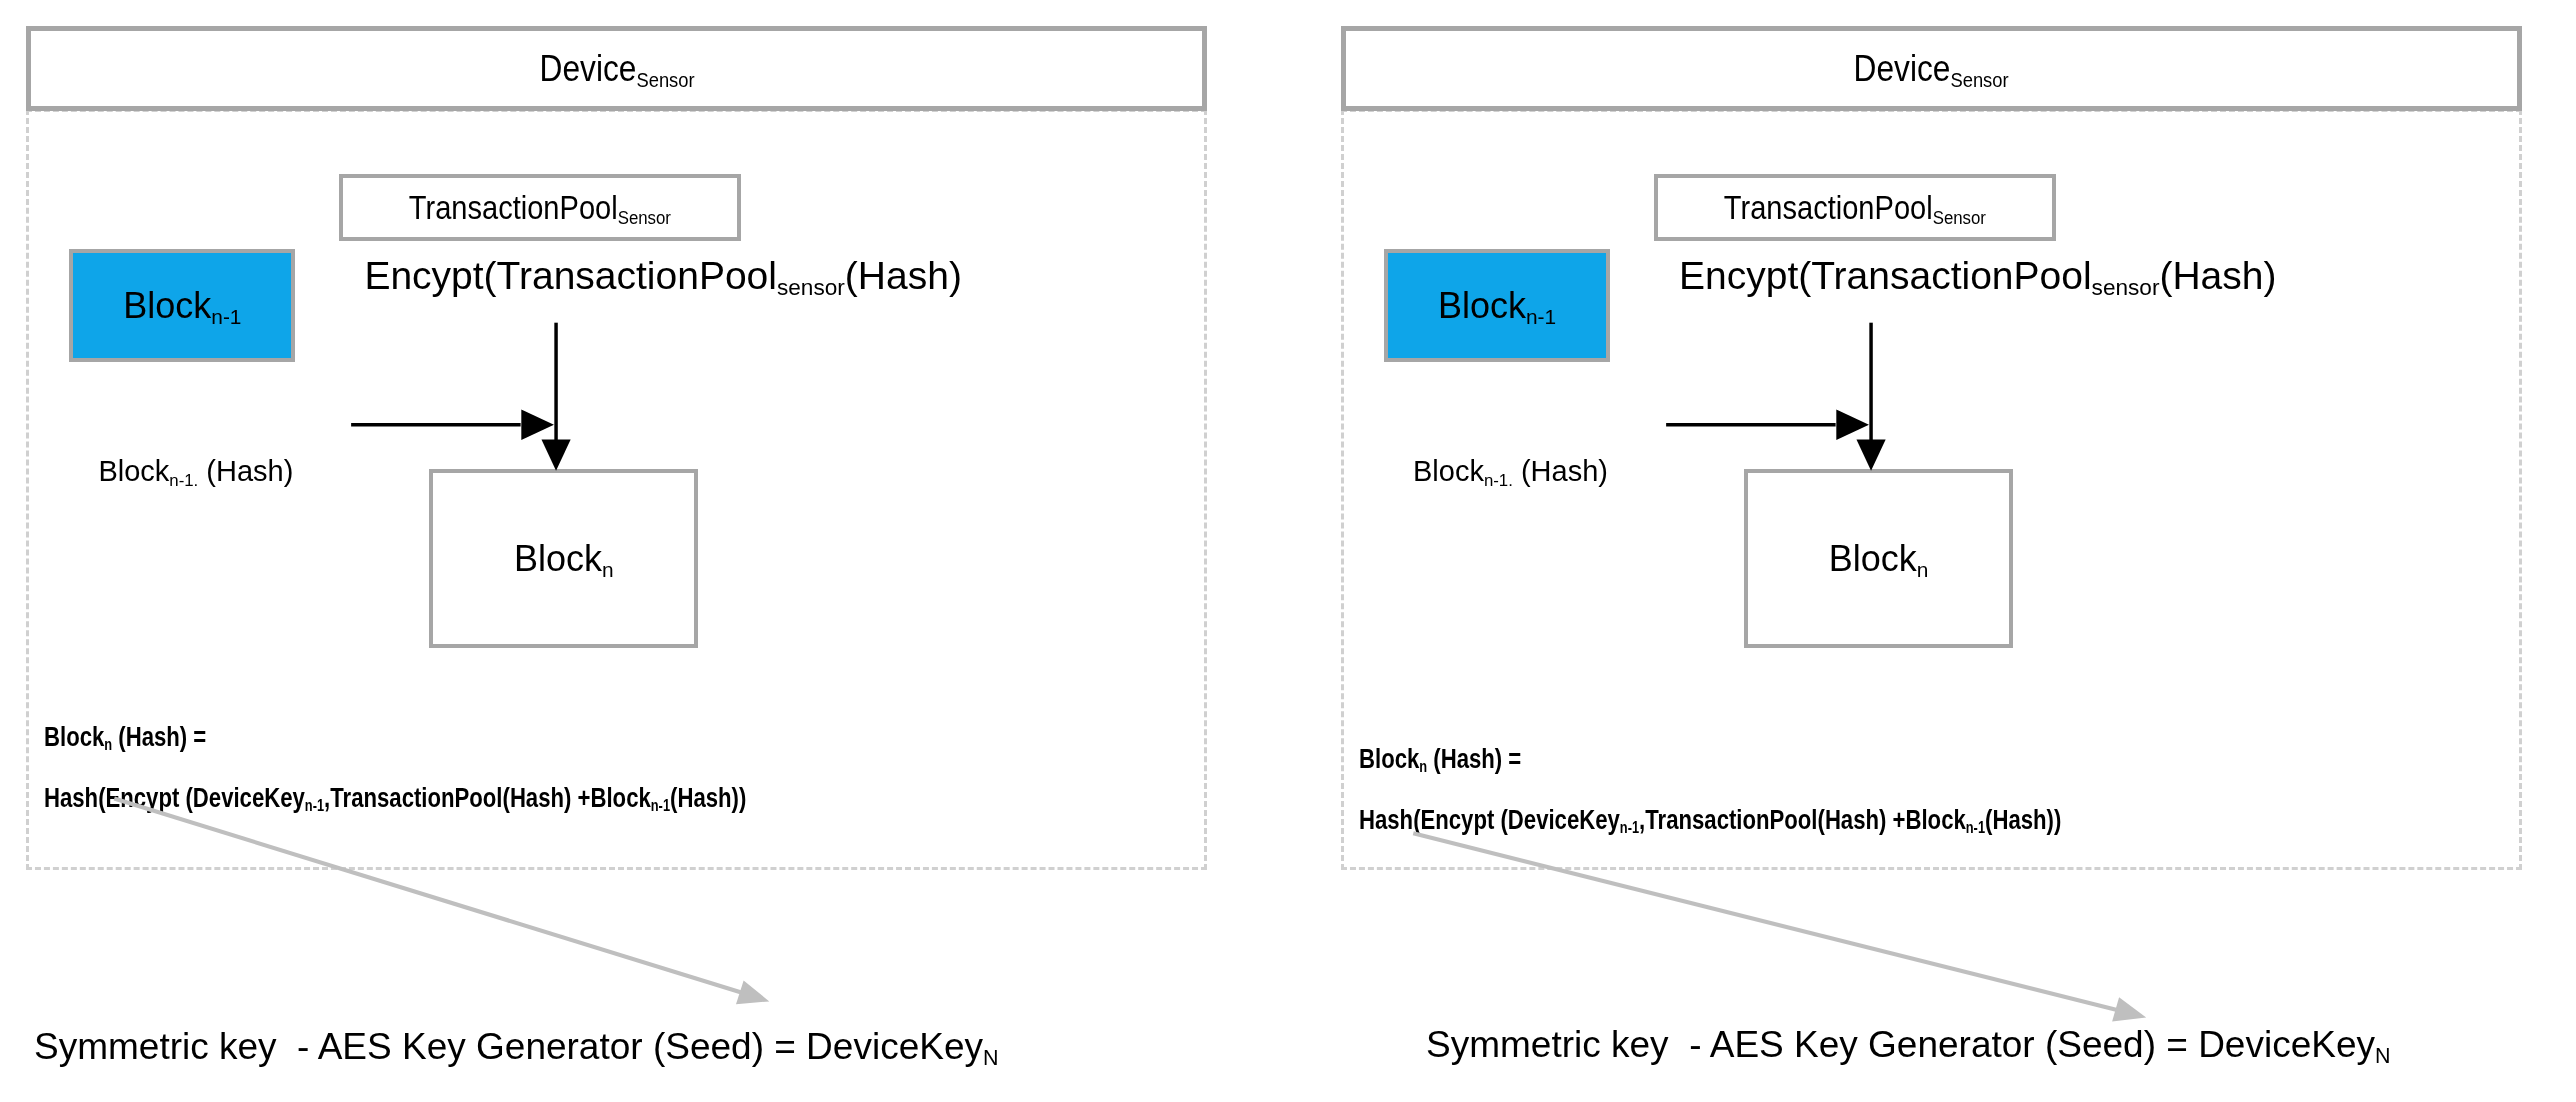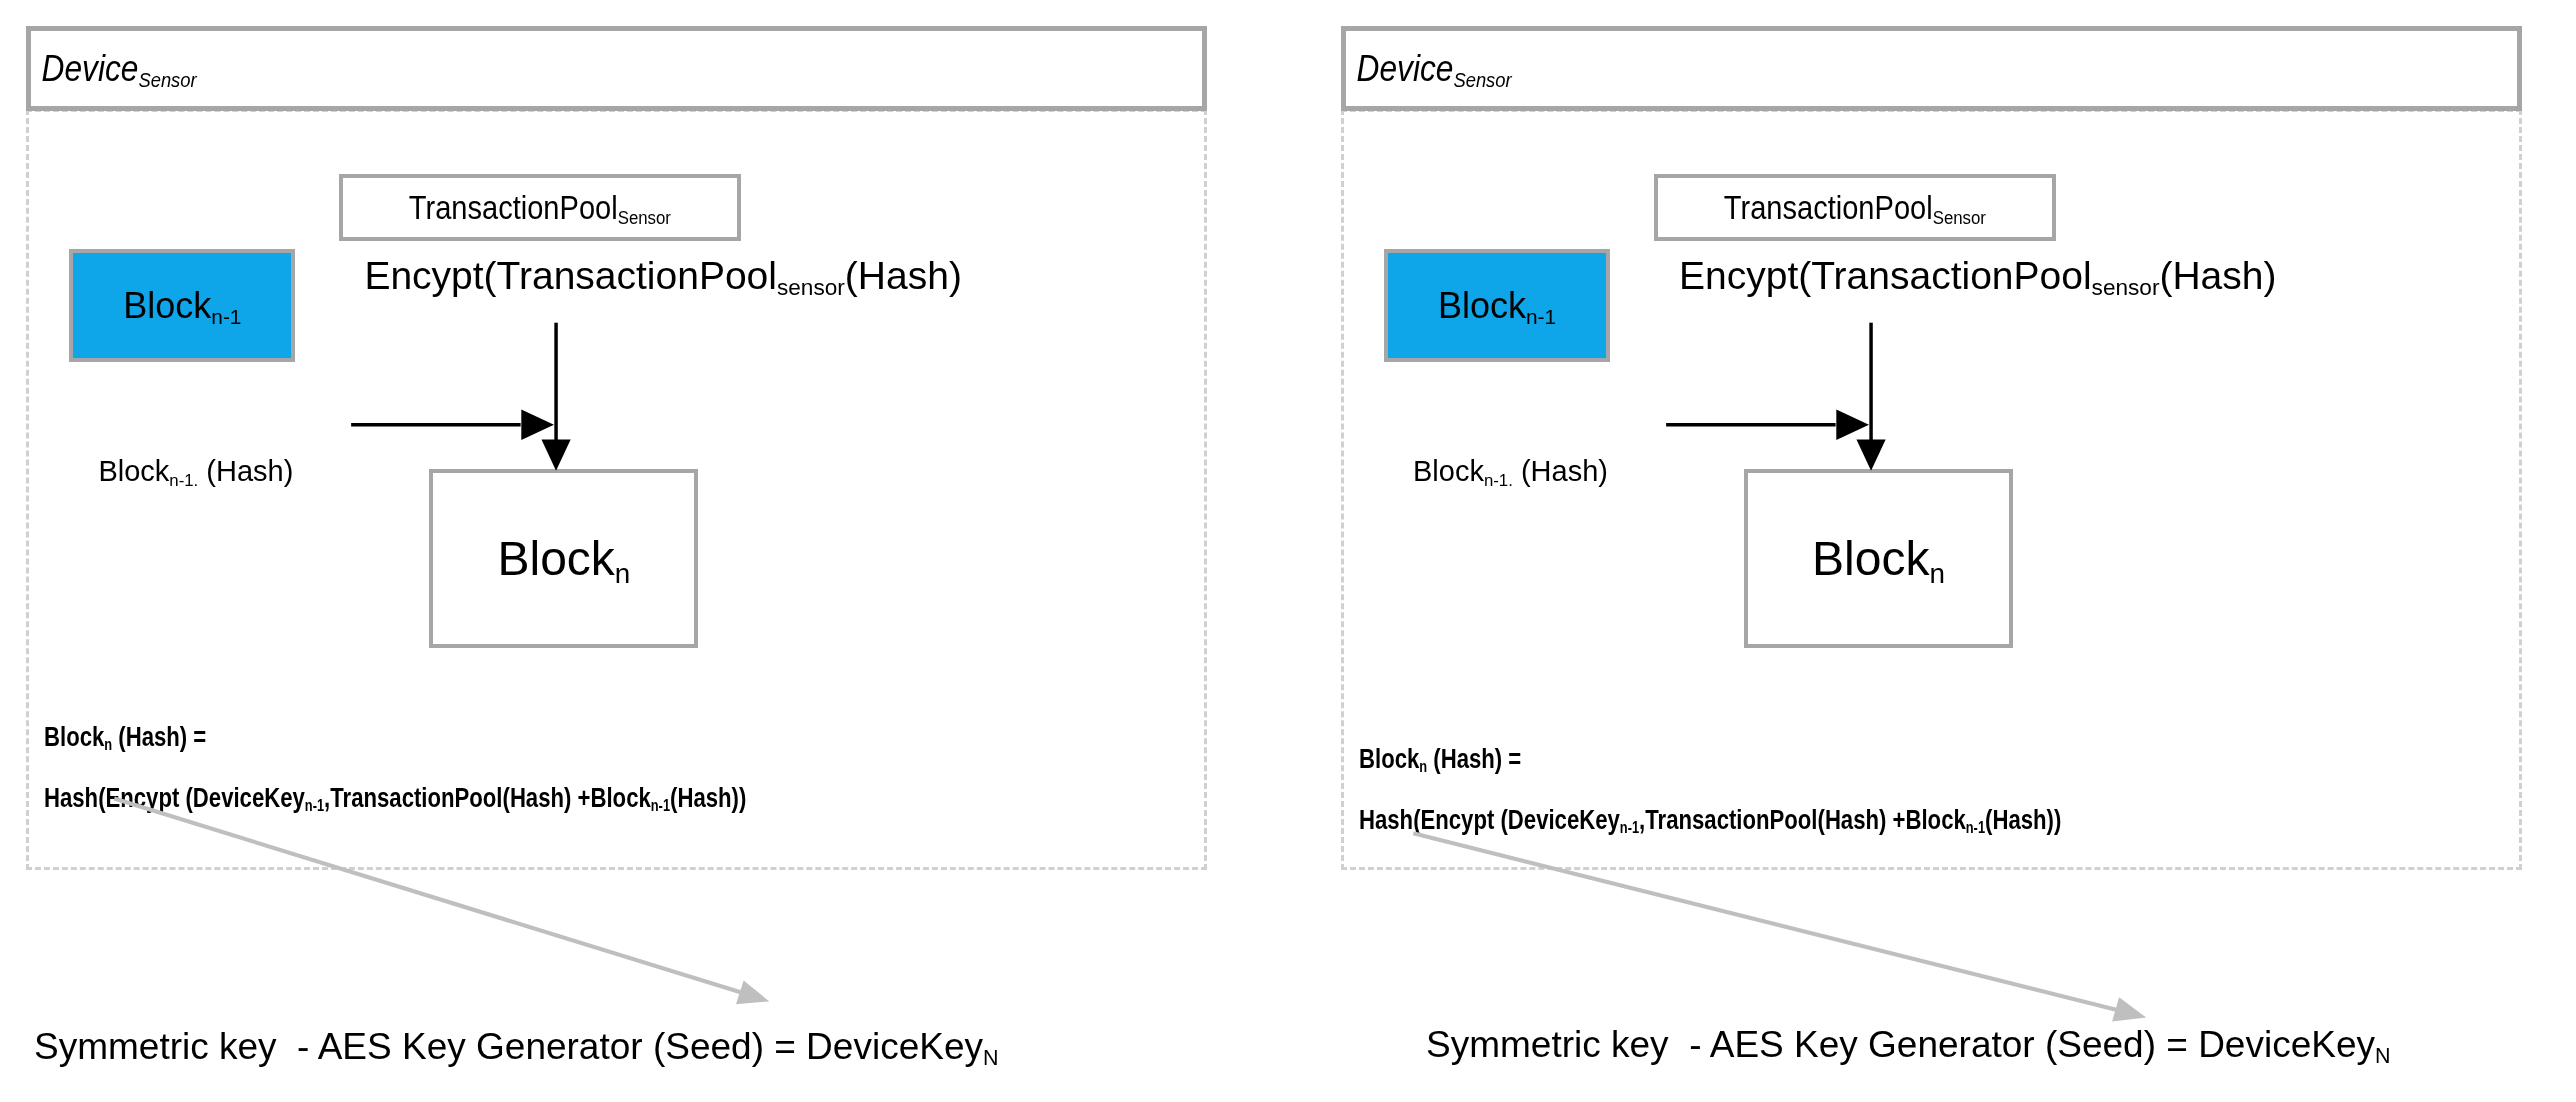--- a/index.html
+++ b/index.html
@@ -10,21 +10,21 @@
     --background:#ffffff;
   }
   html,body{margin:0;padding:0;}
   body{font-family:"Liberation Sans",sans-serif;color:var(--text,#000);}
   .canvas{position:relative;width:2576px;height:1103px;background:var(--background,#fff);overflow:hidden;}
   .panel{position:absolute;top:26.4px;width:1181px;height:1063px;}
   .panel *{box-sizing:border-box;}
 
   .device-box{position:absolute;left:0;top:0;width:1181px;height:85px;
     border:5.6px solid var(--box-border,#a6a6a6);background:#fff;
-    display:flex;align-items:center;z-index:2;font-style:italic;}
+    display:flex;align-items:center;justify-content:center;z-index:2;}
   .device-box .lbl{font-size:36px;}
 
   .dashed-box{position:absolute;left:0;top:83px;width:1181px;height:761px;
     border:3.5px dashed var(--dashed-border,#d0d0d0);z-index:1;}
 
   .tp-box{position:absolute;left:313px;top:113px;width:402px;height:67px;
     border:4.9px solid var(--box-border,#a6a6a6);background:#fff;
     display:flex;align-items:center;justify-content:center;z-index:2;margin-top:35px;}
   .tp-box .lbl{font-size:33px;}
 
@@ -33,21 +33,21 @@
   .block-prev-box{position:absolute;left:43px;top:223px;width:226px;height:113px;
     border:4.2px solid var(--box-border,#a6a6a6);background:#0ea5e9;
     display:flex;align-items:center;justify-content:center;z-index:2;}
   .block-prev-box .lbl{font-size:36px;}
 
   .block-prev-hash{position:absolute;left:72px;top:383px;font-size:29px;white-space:nowrap;z-index:2;margin-top:46px;}
 
   .block-box{position:absolute;left:403px;top:443px;width:269px;height:179px;
     border:4.2px solid var(--box-border,#a6a6a6);background:#fff;
     display:flex;align-items:center;justify-content:center;z-index:2;}
-  .block-box .lbl{font-size:48px;}
+  .block-box .lbl{font-size:36px;}
 
   .formula{position:absolute;left:18px;top:681px;font-size:27px;font-weight:700;
     line-height:61px;white-space:nowrap;z-index:2;}
   .p2 .formula{top:703px;}
 
   .symmetric{position:absolute;left:7.6px;top:1000px;font-size:37px;white-space:nowrap;z-index:2;}
   .p2 .symmetric{left:85px;top:998px;}
 
   .narrow{display:inline-block;transform:scaleX(.82);transform-origin:left center;}
   .narrow-c{display:inline-block;transform:scaleX(.88);transform-origin:center center;}

